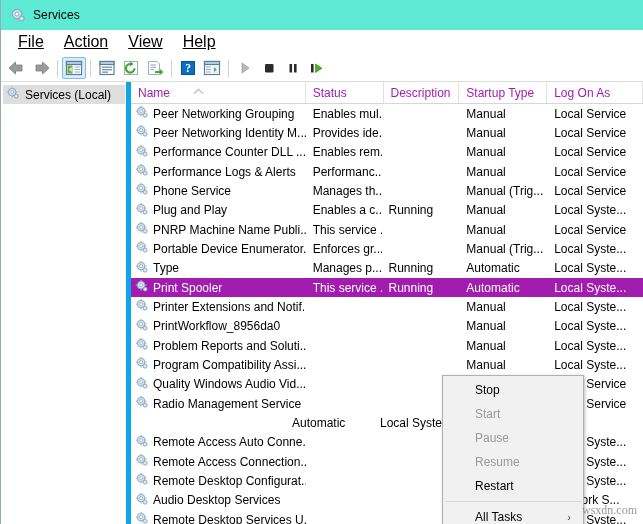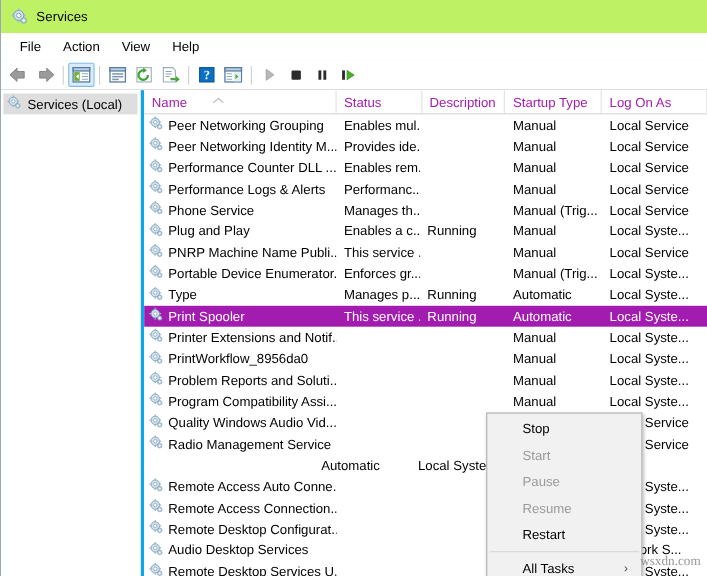--- a/index.html
+++ b/index.html
@@ -22,21 +22,21 @@
   .window {
     position: absolute;
     left: 0; top: 0;
     width: 643px; height: 524px;
     background: #f0f0f0;
     border-left: 1px solid #9ba7b4;
     box-sizing: border-box;
   }
   .titlebar {
     height: 30px;
-    background: #bef264;
+    background: #5eead4;
     display: flex;
     align-items: center;
     padding-left: 9px;
     box-sizing: border-box;
   }
   .title-icon {
     width: 16px; height: 16px;
     margin-right: 7px;
     flex: 0 0 auto;
   }
@@ -50,24 +50,25 @@
   .menubar {
     height: 25px;
     background: #ffffff;
     display: flex;
     align-items: center;
     padding-left: 7px;
     box-sizing: border-box;
   }
   .menubar-item {
     padding: 2px 10px 3px 10px;
-    font-size: 12px;
+    font-size: 16px;
     color: #000;
     cursor: default;
     white-space: nowrap;
+    text-decoration: underline;
   }
 
   
   .toolbar {
     height: 27px;
     background: #ffffff;
     border-bottom: 1px solid #dcdcdc;
     display: flex;
     align-items: center;
     padding-left: 4px;
@@ -97,21 +98,21 @@
   .content {
     position: absolute;
     left: 0; top: 82px;
     right: 0; bottom: 0;
     display: flex;
     background: #ffffff;
   }
   .sidebar {
     width: 130px;
     background: #ffffff;
-    border-right: 3px solid #0ea5e9;
+    border-right: 5px solid #0ea5e9;
     box-sizing: border-box;
     padding-top: 3px;
     flex: 0 0 auto;
   }
   .sidebar-row {
     display: flex;
     align-items: center;
     height: 19px;
     padding-left: 5px;
     font-size: 12px;

